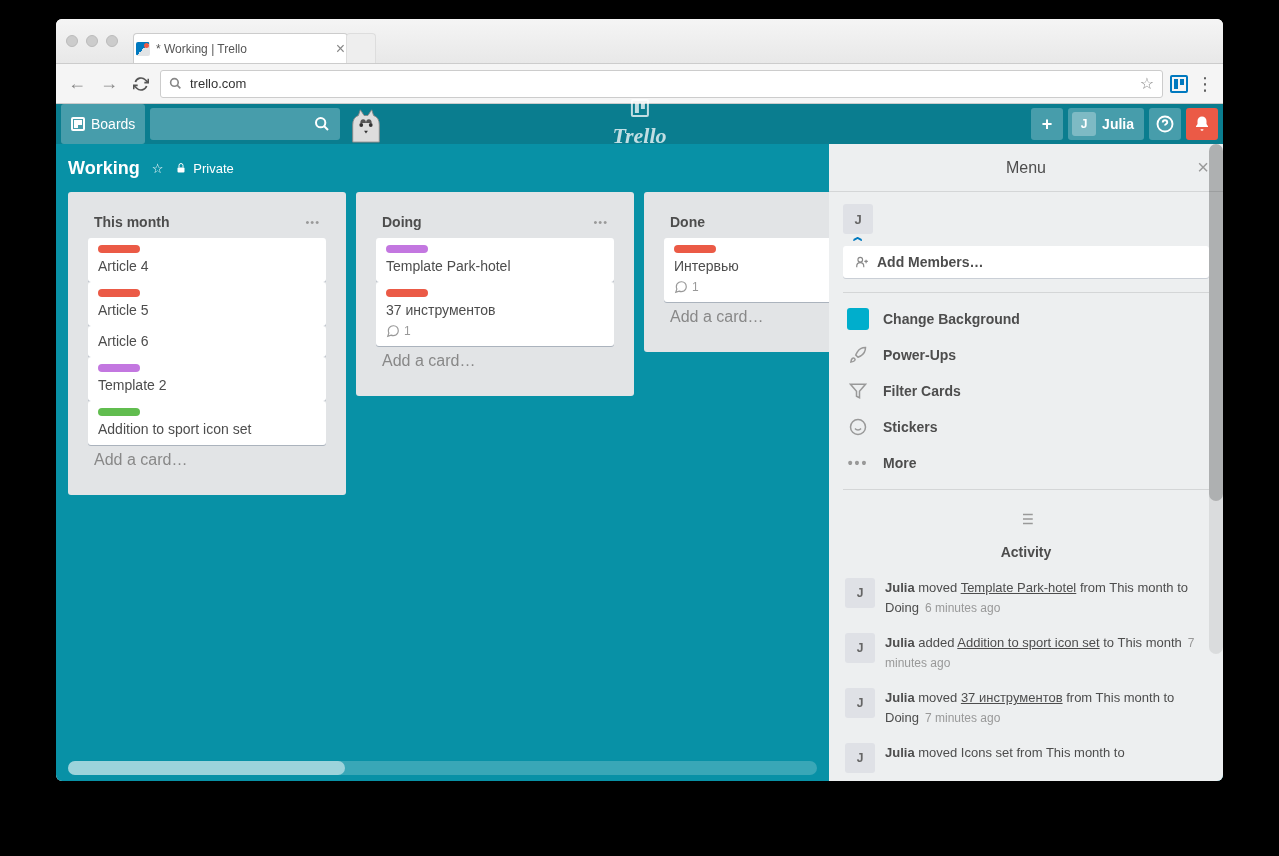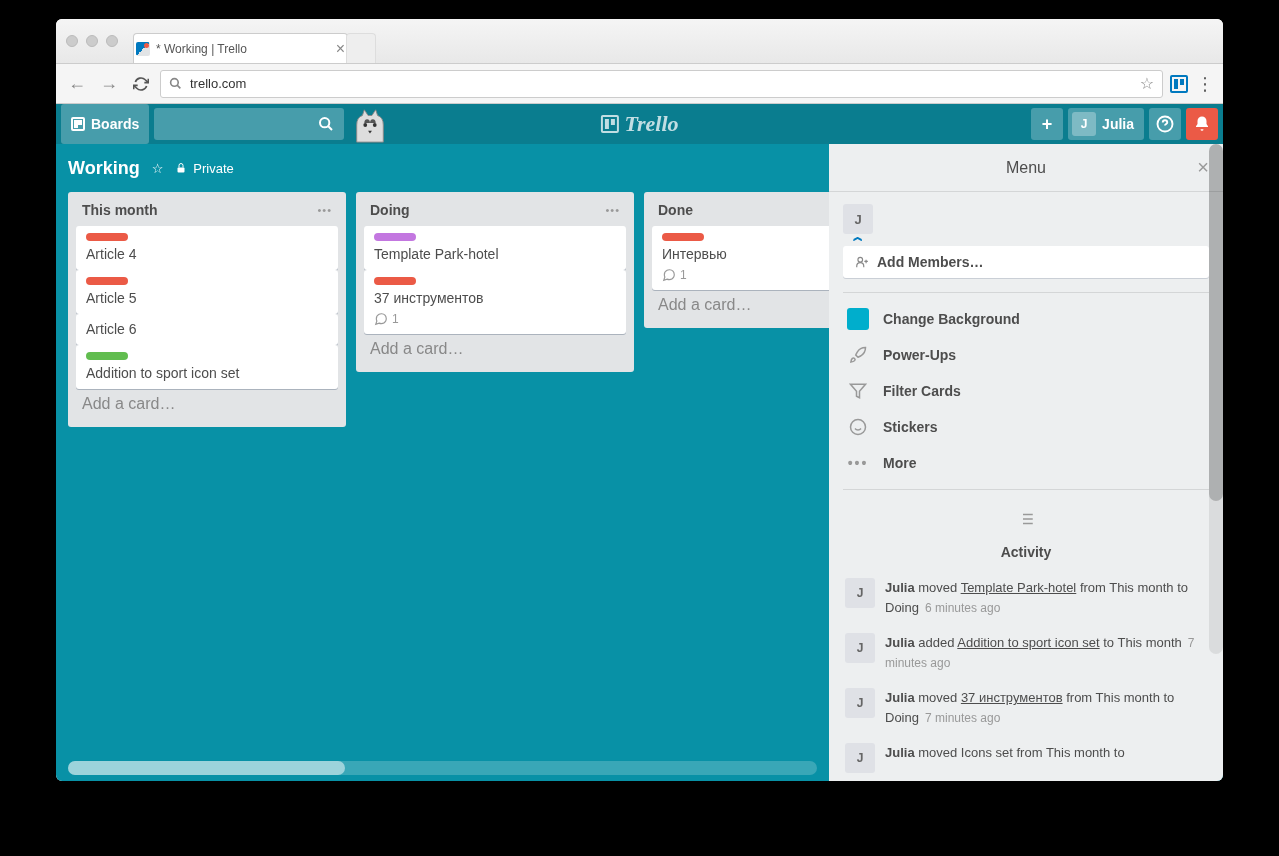--- a/index.html
+++ b/index.html
@@ -19,43 +19,43 @@
 .url-input { flex: 1; height: 28px; border: 1px solid #ccc; border-radius: 3px; background: #fff; display: flex; align-items: center; padding: 0 8px; gap: 8px; font-size: 13px; color: #333; }
 .url-icon { color: #888; }
 .url-star { color: #888; margin-left: auto; font-size: 16px; }
 .ext-icon { width: 20px; height: 20px; display: flex; align-items: center; justify-content: center; }
 .trello-ext { width: 18px; height: 18px; border: 2px solid #0079bf; border-radius: 2px; position: relative; }
 .trello-ext::before { content: ''; position: absolute; left: 2px; top: 2px; width: 4px; height: 10px; background: #0079bf; }
 .trello-ext::after { content: ''; position: absolute; right: 2px; top: 2px; width: 4px; height: 6px; background: #0079bf; }
 .dots-menu { font-size: 18px; color: #555; width: 20px; text-align: center; }
 .app { flex: 1; display: flex; flex-direction: column; background: #0891a6; overflow: hidden; }
 .topbar { height: 40px; background: #0a7d8f; display: flex; align-items: center; padding: 0 5px; gap: 5px; }
-.topbar-btn { height: 40px; background: rgba(255,255,255,0.25); border-radius: 3px; display: flex; align-items: center; padding: 0 10px; color: #fff; font-weight: bold; font-size: 14px; gap: 6px; }
+.topbar-btn { height: 40px; background: rgba(255,255,255,0.25); border-radius: 3px; display: flex; align-items: center; padding: 0 10px; color: #fff; font-weight: normal; font-size: 14px; gap: 6px; }
 .boards-icon { width: 14px; height: 14px; border: 2px solid #fff; border-radius: 2px; position: relative; }
 .boards-icon::before { content: ''; position: absolute; left: 1px; top: 1px; width: 4px; height: 8px; background: #fff; }
 .boards-icon::after { content: ''; position: absolute; right: 1px; top: 1px; width: 4px; height: 5px; background: #fff; }
 .search-box { width: 190px; height: 32px; background: rgba(255,255,255,0.25); border-radius: 3px; display: flex; align-items: center; padding: 0 10px; }
 .search-box svg { margin-left: auto; }
 .dog-logo { width: 38px; height: 38px; margin-left: 2px; align-self: flex-end; }
-.trello-logo { position: absolute; left: 50%; transform: translateX(-50%); color: rgba(255,255,255,0.75); font-family: cursive; font-style: italic; font-size: 22px; font-weight: bold; display: flex; align-items: center; gap: 6px; }
+.trello-logo { position: absolute; left: 50%; transform: translateX(-50%); color: rgba(255,255,255,0.75); font-family: cursive; font-style: italic; font-size: 22px; font-weight: bold; display: flex; align-items: center; gap: 6px; flex-direction: column; }
 .trello-logo-box { width: 18px; height: 18px; border: 2px solid rgba(255,255,255,0.75); border-radius: 2px; position: relative; }
 .trello-logo-box::before { content: ''; position: absolute; left: 2px; top: 2px; width: 4px; height: 10px; background: rgba(255,255,255,0.75); }
 .trello-logo-box::after { content: ''; position: absolute; right: 2px; top: 2px; width: 4px; height: 6px; background: rgba(255,255,255,0.75); }
 .topbar-right { margin-left: auto; display: flex; gap: 5px; align-items: center; }
 .sq-btn { width: 32px; height: 32px; background: rgba(255,255,255,0.25); border-radius: 3px; display: flex; align-items: center; justify-content: center; color: #fff; font-size: 18px; font-weight: bold; }
 .user-btn { height: 32px; background: rgba(255,255,255,0.25); border-radius: 3px; display: flex; align-items: center; padding: 0 10px 0 4px; gap: 6px; color: #fff; font-weight: bold; font-size: 14px; }
 .avatar-sm { width: 24px; height: 24px; background: rgba(255,255,255,0.3); border-radius: 3px; display: flex; align-items: center; justify-content: center; font-size: 12px; font-weight: bold; }
 .bell-btn { width: 32px; height: 32px; background: #eb5a46; border-radius: 3px; display: flex; align-items: center; justify-content: center; color: #fff; }
 .board-area { flex: 1; display: flex; overflow: hidden; }
 .board-main { flex: 1; display: flex; flex-direction: column; overflow: hidden; }
 .board-header { height: 48px; display: flex; align-items: center; padding: 16px 12px; gap: 12px; color: #fff; }
 .board-name { font-size: 18px; font-weight: bold; }
 .star-btn, .private-btn { color: #fff; display: flex; align-items: center; gap: 6px; font-size: 13px; }
 .lists-container { flex: 1; display: flex; gap: 10px; padding: 0 12px 12px; overflow-x: auto; align-items: flex-start; }
-.list { width: 278px; background: #e2e4e6; border-radius: 3px; padding: 8px; flex-shrink: 0; }
+.list { width: 278px; background: #e2e4e6; border-radius: 3px; padding: 20px; flex-shrink: 0; }
 .list-header { display: flex; align-items: center; padding: 2px 6px 8px; }
 .list-title { font-weight: bold; font-size: 14px; color: #4d4d4d; }
 .list-menu { margin-left: auto; color: #999; letter-spacing: 1px; font-size: 11px; }
 .card { background: #fff; border-radius: 3px; padding: 7px 10px 8px; box-shadow: 0 1px 0 rgba(9,30,66,0.25); font-size: 14px; color: #4d4d4d; }
 .card-label { width: 42px; height: 8px; border-radius: 4px; margin-bottom: 5px; }
 .label-red { background: #eb5a46; }
 .label-purple { background: #c377e0; }
 .label-green { background: #61bd4f; }
 .card-badges { display: flex; align-items: center; gap: 4px; margin-top: 6px; color: #999; font-size: 12px; }
 .add-card { padding: 6px; color: #888; font-size: 16px; }
@@ -193,20 +193,24 @@
                 <div>Article 4</div>
               </div>
             <div class="card">
                 <div class="card-label label-red"></div>
                 <div>Article 5</div>
               </div>
             <div class="card">
                 <div>Article 6</div>
               </div>
             <div class="card">
+                <div class="card-label label-purple"></div>
+                <div>Template 2</div>
+              </div>
+            <div class="card">
                 <div class="card-label label-green"></div>
                 <div>Addition to sport icon set</div>
               </div>
             <div class="add-card">Add a card…</div>
           </div>
 
           <div class="list">
             <div class="list-header">
               <span class="list-title">Doing</span>
               <span class="list-menu">•••</span>

